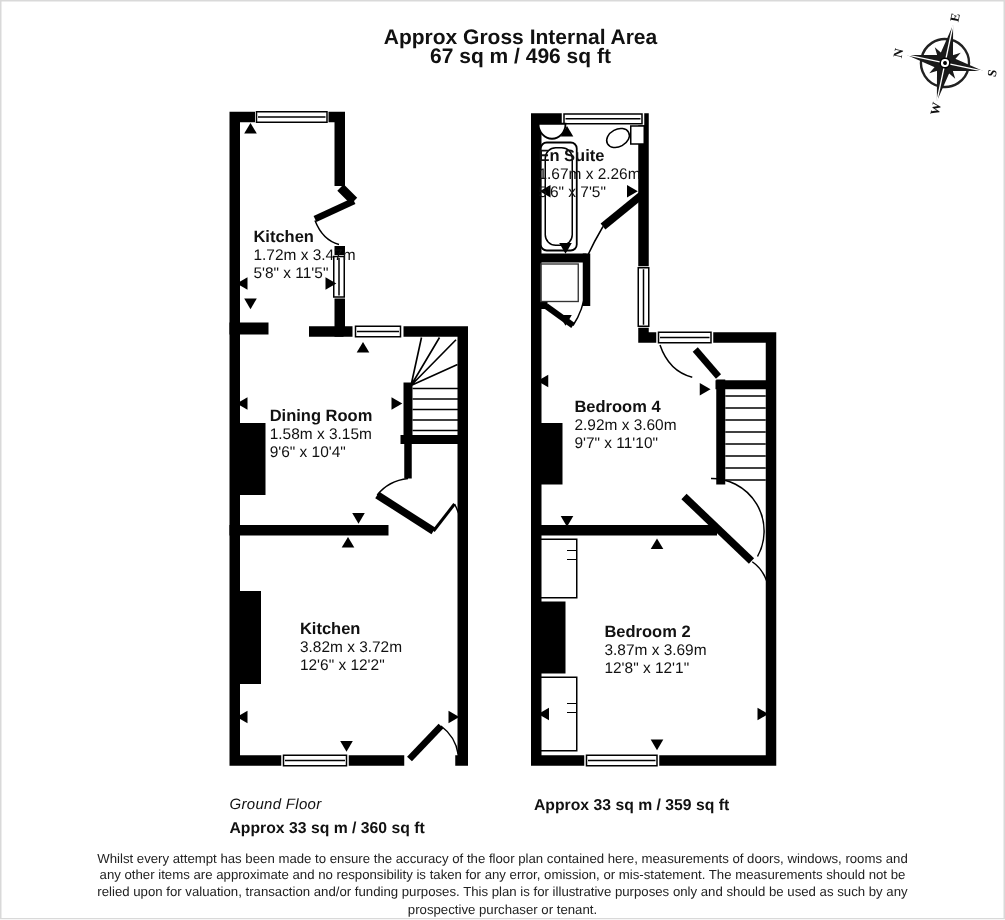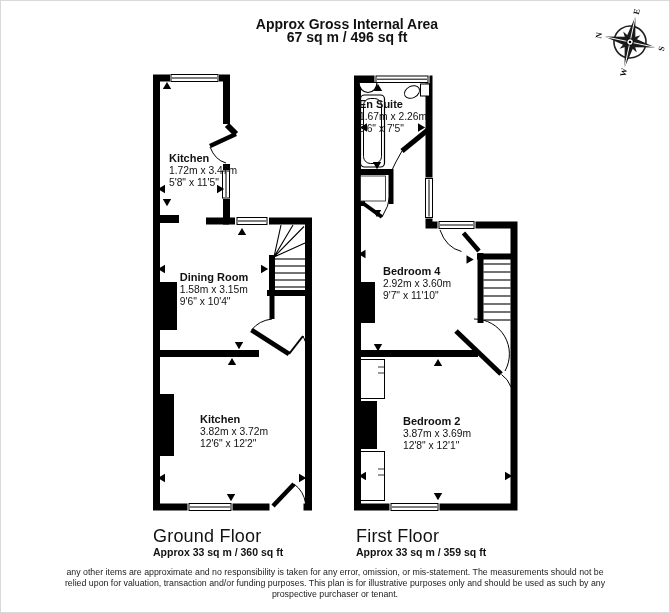--- a/index.html
+++ b/index.html
@@ -8,21 +8,21 @@
     border:1px solid #d9d9d9;box-sizing:border-box;overflow:hidden;
     font-family:"Liberation Sans",sans-serif;color:#111;
   }
   .plan-svg{position:absolute;left:0;top:0;}
   .title{position:absolute;top:17px;left:0;width:100%;text-align:center;
     font-size:14px;font-weight:bold;line-height:12.5px;margin-left:12px;}
   .room-label{position:absolute;transform:translate(-50%,-50%);text-align:left;white-space:nowrap;}
   .room-name{font-weight:bold;font-size:11px;line-height:12.5px;}
   .room-dim{font-size:10.3px;line-height:12.3px;}
   .floor-label{position:absolute;top:528px;}
-  .floor-name{font-size:18px;line-height:15px;letter-spacing:.2px;}
+  .floor-name{font-size:10px;line-height:15px;letter-spacing:.2px;font-style:italic;}
   .floor-area{font-size:10.5px;font-weight:bold;line-height:13px;margin-top:2px;}
   .footer{position:absolute;top:566px;left:0;width:100%;text-align:center;
     font-size:8.8px;line-height:11.2px;color:#222;}
   svg .wall{stroke:#000;fill:none;}
   svg .blk{fill:#000;stroke:none;}
   svg .thin{stroke:#000;fill:none;}
   svg text{font-family:"Liberation Serif",serif;}
 </style>
 </head>
 <body>
@@ -263,23 +263,23 @@
     <div class="room-name">Bedroom 2</div>
     <div class="room-dim">3.87m x 3.69m</div>
     <div class="room-dim">12'8" x 12'1"</div>
   </div>
 
   <div class="floor-label" style="left:152px">
     <div class="floor-name">Ground Floor</div>
     <div class="floor-area">Approx 33 sq m / 360 sq ft</div>
   </div>
   <div class="floor-label" style="left:355px">
-    <div class="floor-name">First Floor</div>
     <div class="floor-area">Approx 33 sq m / 359 sq ft</div>
   </div>
 
   <div class="footer">
+    <div>Whilst every attempt has been made to ensure the accuracy of the floor plan contained here, measurements of doors, windows, rooms and</div>
     <div>any other items are approximate and no responsibility is taken for any error, omission, or mis-statement. The measurements should not be</div>
     <div>relied upon for valuation, transaction and/or funding purposes. This plan is for illustrative purposes only and should be used as such by any</div>
     <div>prospective purchaser or tenant.</div>
   </div>
 
 </div>
 
 </body></html>

